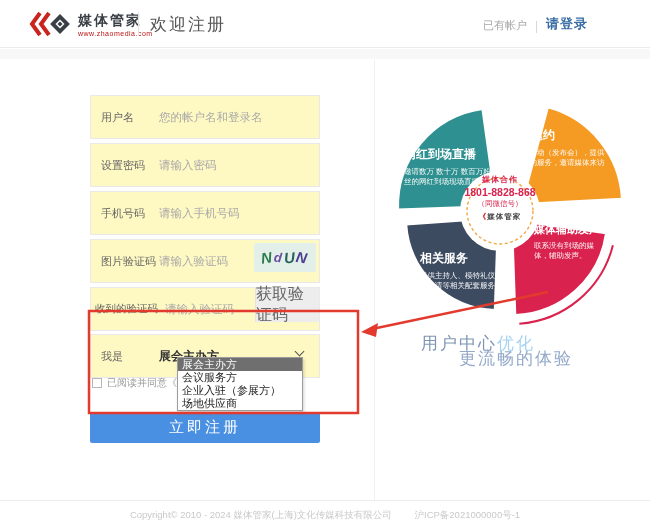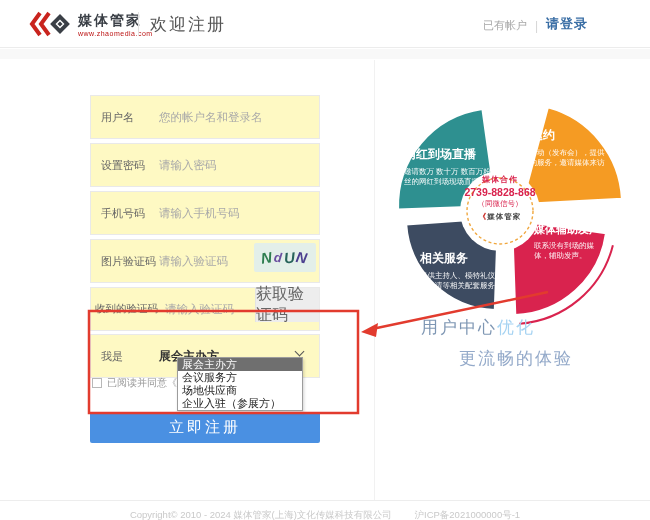--- a/index.html
+++ b/index.html
@@ -68,21 +68,21 @@
   .seg-label { position:absolute; color:#fff; z-index:8; pointer-events:none; }
   .seg-title { font-weight:bold; }
   .seg-desc { font-size:7.5px; line-height:1.35; opacity:.95; margin-top:4px; }
   .center-txt { position:absolute; left:460px; top:174px; width:80px; text-align:center; z-index:9; pointer-events:none; }
   .ct1 { font-size:8px; font-weight:bold; color:#d9234e; letter-spacing:1px; }
   .ct-phone { font-size:10.5px; font-weight:bold; color:#d9234e; margin-top:1px; }
   .ct3 { font-size:7.5px; color:#d9234e; margin-top:1px; }
   .ct-brand { font-size:7.5px; font-weight:bold; color:#444; margin-top:3px; letter-spacing:1px; }
   .ct-brand .mini-chev { color:#c9241e; font-weight:bold; }
 
-  .tagline { position:absolute; left:421px; top:316px; font-size:17px; letter-spacing:2px; z-index:8; }
+  .tagline { position:absolute; left:421px; top:332px; font-size:17px; letter-spacing:2px; z-index:8; }
   .tg-a { color:#7e96b3; }
   .tg-b { color:#a6d3f2; }
   .tagline2 { position:absolute; left:459px; top:347px; font-size:17px; letter-spacing:2px; color:#93a9c9; z-index:8; }
 
   
   .anno { position:absolute; left:0; top:0; width:650px; height:520px; z-index:60; pointer-events:none; }
 
   
   .foot-line { position:absolute; top:500px; left:0; right:0; border-top:1px solid #ededed; }
   .foot-txt { position:absolute; top:509px; left:0; width:650px; text-align:center;
@@ -151,22 +151,22 @@
 
   <div class="field role-field">
     <span class="f-label">我是</span>
     <span class="role-value">展会主办方</span>
     <span class="chev"></span>
   </div>
 
   <div class="droplist">
     <div class="dropt sel">展会主办方</div>
     <div class="dropt">会议服务方</div>
+    <div class="dropt">企业入驻（参展方）</div>
     <div class="dropt">场地供应商</div>
-    <div class="dropt">企业入驻（参展方）</div>
   </div>
 
   <div class="agree-row">
     <span class="cbx"></span>
     <span class="agree-txt">已阅读并同意《</span>
   </div>
 
   <div class="submit-btn">立即注册</div>
 
   <div class="vdiv"></div>
@@ -202,21 +202,21 @@
     <div class="seg-desc">联系没有到场的媒体，辅助发声。</div>
   </div>
 
   <div class="seg-label" style="left:420px; top:250px; width:96px">
     <div class="seg-title" style="font-size:12px">相关服务</div>
     <div class="seg-desc">提供主持人、模特礼仪、明星邀请等相关配套服务。</div>
   </div>
 
   <div class="center-txt">
     <div class="ct1">媒体合作</div>
-    <div class="ct-phone">2739-8828-868</div>
+    <div class="ct-phone">1801-8828-868</div>
     <div class="ct3">（同微信号）</div>
     <div class="ct-brand"><span class="mini-chev">《</span><span>媒体管家</span></div>
   </div>
 
   <div class="tagline">
     <span class="tg-a">用户中心</span><span class="tg-b">优化</span>
   </div>
   <div class="tagline2">更流畅的体验</div>
 
   <svg class="anno">

